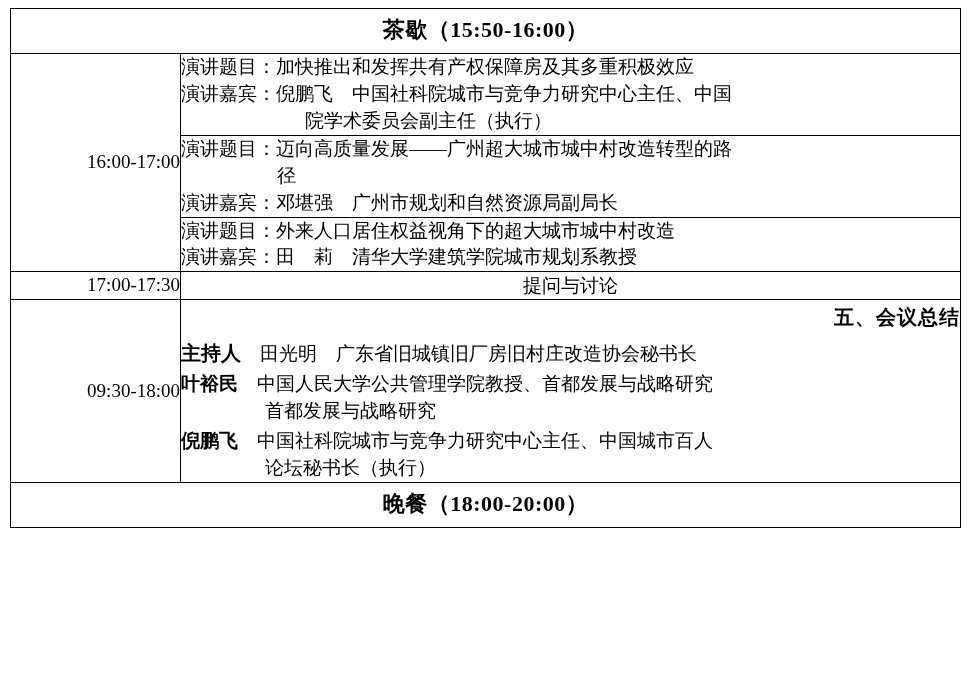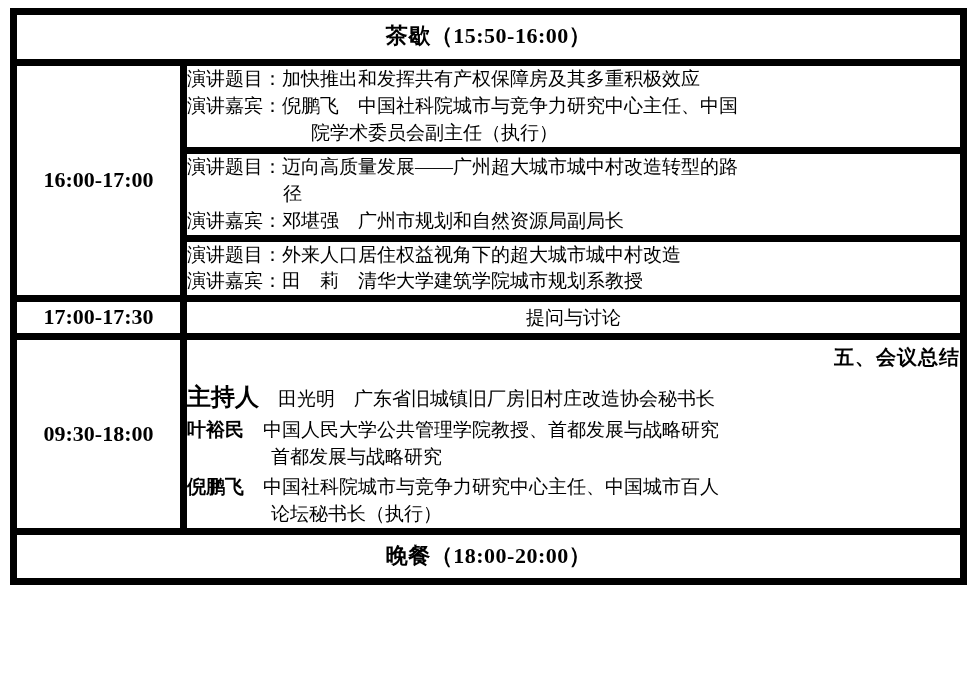--- a/index.html
+++ b/index.html
@@ -21,42 +21,41 @@
     box-sizing: border-box;
     padding: 8px 10px 10px 10px;
   }
   table.schedule {
     width: 950px;
     border-collapse: collapse;
     table-layout: fixed;
     margin: 0;
   }
   table.schedule td {
-    border: 7px solid #000000;
+    border: 1px solid #000000;
     padding: 0;
     vertical-align: middle;
   }
   .col-time { width: 170px; }
   .col-body { width: 780px; }
 
   .banner {
     text-align: center;
     font-weight: bold;
     font-size: 22px;
     line-height: 1.35;
     padding: 6px 0 8px 0;
     letter-spacing: 0.5px;
   }
   .time-cell {
-    text-align: center;
-    font-size: 22px;
+    text-align: right;
+    font-size: 19px;
     line-height: 1.4;
     padding: 6px 2px;
     white-space: nowrap;
-    font-weight: bold;
   }
   .content-cell {
     font-size: 19px;
     line-height: 1.42;
     padding: 7px 10px 8px 10px;
     margin-left: 12px;
   }
   .center-cell {
     text-align: center;
     font-size: 19px;
@@ -76,21 +75,21 @@
     letter-spacing: 1px;
     padding: 3px 0 6px 0;
     display: block;
   }
   .host-row {
     display: block;
     padding-top: 2px;
   }
   .host-label {
     font-weight: bold;
-    font-size: 24px;
+    font-size: 20px;
   }
   .speaker-block {
     display: block;
     padding-top: 3px;
   }
   .sp-name {
     font-weight: bold;
   }
   .wrap-indent {
     display: block;

